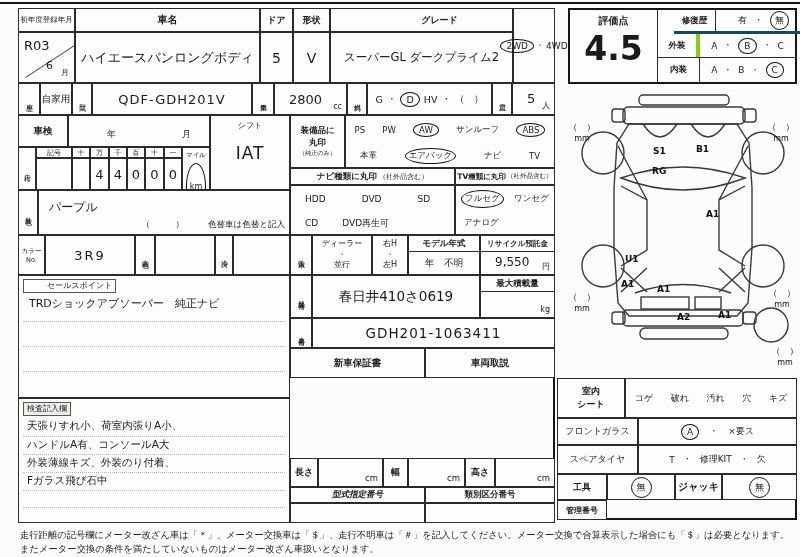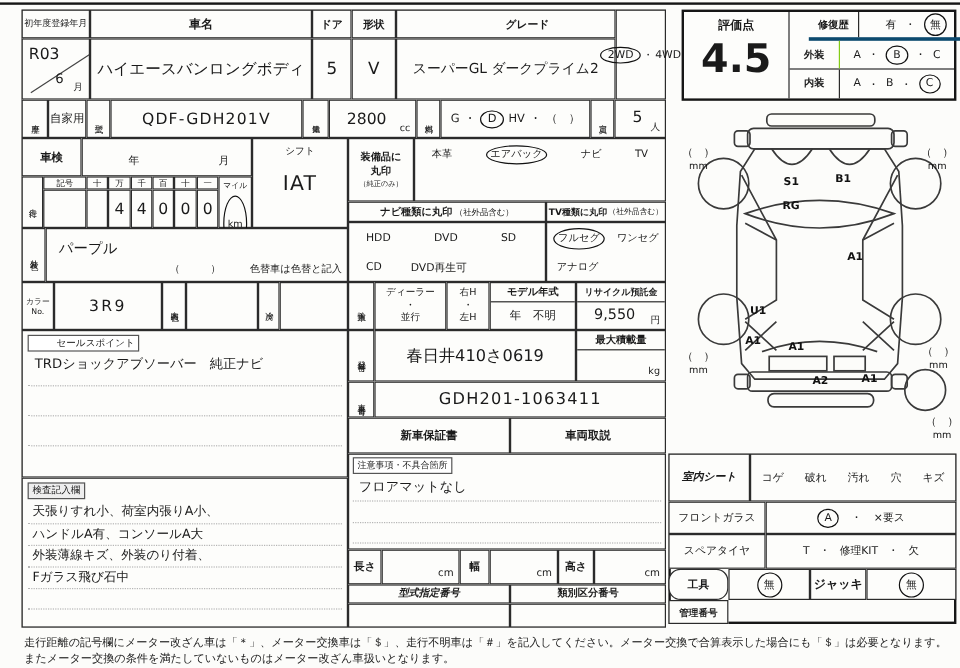--- a/index.html
+++ b/index.html
@@ -188,20 +188,27 @@
     <span class="abs" style="right:105px;bottom:3px;font-size:8.5px;">（　　　）</span>
     <span class="abs" style="right:4px;bottom:3px;font-size:8.5px;">色替車は色替と記入</span>
   </div>
 
   <div class="c f" style="left:290px;top:115px;width:55px;height:53px;flex-direction:column;">
     <span class="hd" style="font-size:8.5px;">装備品に</span>
     <span class="hd" style="font-size:8.5px;">丸印</span>
     <span style="font-size:6px;">（純正のみ）</span>
   </div>
   <div class="c" style="left:345px;top:115px;width:210px;height:53px;">
+    <div class="f" style="justify-content:space-around;height:27px;font-size:8.5px;">
+      <span>PS</span>
+      <span>PW</span>
+      <span class="circ">AW</span>
+      <span>サンルーフ</span>
+      <span class="circ">ABS</span>
+    </div>
     <div class="f" style="justify-content:space-around;height:26px;font-size:8.5px;">
       <span>本革</span>
       <span class="circ" style="padding:1px 3px;">エアバック</span>
       <span>ナビ</span>
       <span>TV</span>
     </div>
   </div>
 
   <div class="c f" style="left:290px;top:168px;width:165px;height:17px;gap:2px;">
     <span class="hd" style="font-size:8.5px;">ナビ種類に丸印</span>
@@ -319,27 +326,20 @@
       <span>GDH201-1063411</span>
     </div>
 
   <div class="c f hd" style="left:290px;top:348px;width:135px;height:30px;font-size:9.5px;">
       <span>新車保証書</span>
     </div>
   <div class="c f hd" style="left:425px;top:348px;width:130px;height:30px;font-size:9.5px;">
       <span>車両取説</span>
     </div>
 
-  <div class="c" style="left:290px;top:378px;width:265px;height:80px;">
-    <div class="tab" style="left:3px;top:2px;font-size:7.5px;"><span>注意事項・不具合箇所</span></div>
-    <div class="abs" style="left:8px;top:19px;font-size:11px;">フロアマットなし</div>
-    <div class="dl" style="left:3px;top:38px;width:257px;"></div>
-    <div class="dl" style="left:3px;top:56px;width:257px;"></div>
-    <div class="dl" style="left:3px;top:73px;width:257px;"></div>
-  </div>
 
   <div class="c f hd" style="left:290px;top:458px;width:28px;height:29px;font-size:9px;">
       <span>長さ</span>
     </div>
   <div class="c" style="left:318px;top:458px;width:65px;height:29px;">
       <span class="abs" style="right:4px;bottom:3px;font-size:8.5px;">cm</span>
     </div>
   <div class="c f hd" style="left:383px;top:458px;width:25px;height:29px;font-size:9px;">
       <span>幅</span>
     </div>
@@ -375,21 +375,21 @@
       <div class="f hd" style="width:42px;border-right:1px solid #2b2b2b;font-size:8.5px;">
           <span>修復歴</span>
         </div>
       <div class="f" style="flex:1;gap:7px;font-size:9px;">
         <span>有</span>
         <span>・</span>
         <span class="circ" style="padding:2px 4px;">無</span>
       </div>
     </div>
     <div class="abs" style="left:88px;top:24px;width:137px;height:24px;border-bottom:1px solid #2b2b2b;display:flex;">
-      <div class="f hd" style="width:42px;border-right:1px solid #84cc16;font-size:8.5px;">
+      <div class="f hd" style="width:42px;border-right:4px solid #84cc16;font-size:8.5px;">
           <span>外装</span>
         </div>
       <div class="f" style="flex:1;gap:6px;font-size:9px;">
         <span>A</span>
         <span>・</span>
         <span class="circ" style="padding:2px 5px;">B</span>
         <span>・</span>
         <span>C</span>
       </div>
     </div>
@@ -462,21 +462,21 @@
     <text class="code" x="97" y="88">RG</text>
     <text class="code" x="151" y="131">A1</text>
     <text class="code" x="70" y="176">U1</text>
     <text class="code" x="66" y="201">A1</text>
     <text class="code" x="102" y="206">A1</text>
     <text class="code" x="122" y="234">A2</text>
     <text class="code" x="163" y="232">A1</text>
   </svg>
 
   <div class="c thick nb" style="left:557px;top:378px;width:240px;height:142px;border:2px solid #161616;background:transparent;"></div>
-  <div class="c f" style="left:557px;top:378px;width:68px;height:40px;flex-direction:row;font-size:9px;line-height:1.4;font-style:italic;">
+  <div class="c f" style="left:557px;top:378px;width:68px;height:40px;flex-direction:column;font-size:9px;line-height:1.4;">
     <span class="hd">室内</span>
     <span class="hd">シート</span>
   </div>
   <div class="c f" style="left:625px;top:378px;width:172px;height:40px;justify-content:space-around;font-size:9px;">
     <span>コゲ</span>
     <span>破れ</span>
     <span>汚れ</span>
     <span>穴</span>
     <span>キズ</span>
   </div>
@@ -491,21 +491,21 @@
   <div class="c f" style="left:557px;top:445px;width:81px;height:29px;font-size:9px;">
       <span>スペアタイヤ</span>
     </div>
   <div class="c f" style="left:638px;top:445px;width:159px;height:29px;gap:8px;font-size:9px;">
     <span>T</span>
     <span>・</span>
     <span>修理KIT</span>
     <span>・</span>
     <span>欠</span>
   </div>
-  <div class="c f hd" style="left:557px;top:474px;width:50px;height:26px;font-size:9px;border-radius:10px;">
+  <div class="c f hd" style="left:557px;top:474px;width:50px;height:26px;font-size:9px;">
       <span>工具</span>
     </div>
   <div class="c f" style="left:607px;top:474px;width:68px;height:26px;">
       <span class="circ" style="font-size:9px;padding:3px 5px;">無</span>
     </div>
   <div class="c f hd" style="left:675px;top:474px;width:47px;height:26px;font-size:10px;">
       <span>ジャッキ</span>
     </div>
   <div class="c f" style="left:722px;top:474px;width:75px;height:26px;">
       <span class="circ" style="font-size:9px;padding:3px 5px;">無</span>

